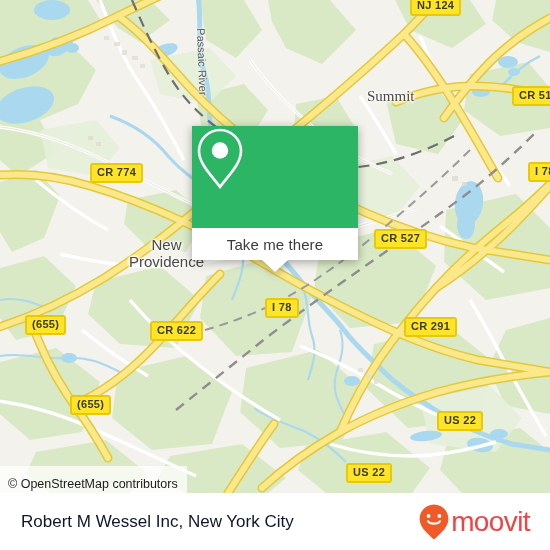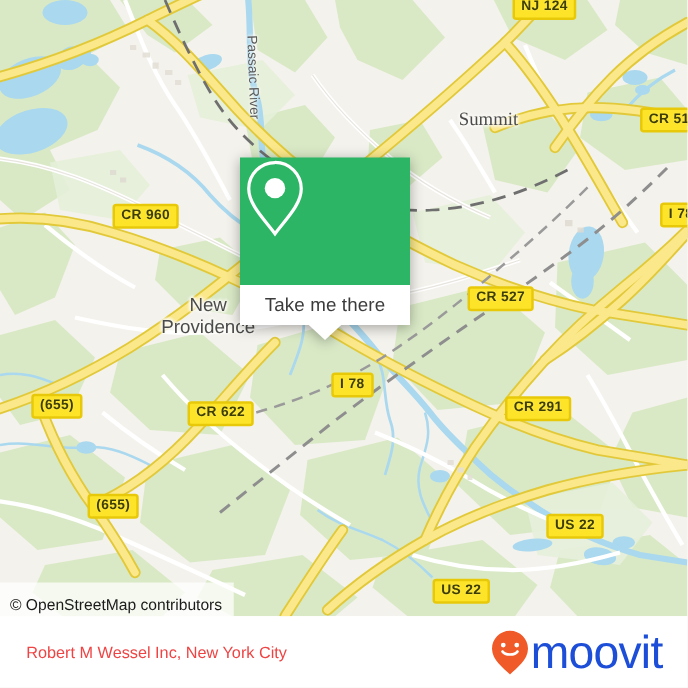--- a/index.html
+++ b/index.html
@@ -56,21 +56,21 @@
     white-space:nowrap;
     transform-origin:0 0;
     text-shadow:0 0 3px #fbfaf6, 0 0 3px #fbfaf6;
     font-family:"Liberation Sans", sans-serif;
   }
 
   
   #popup{
     position:absolute;
     left:192px; top:126px;
-    width:136px; height:134px;
+    width:166px; height:134px;
     filter:drop-shadow(0 2px 5px rgba(0,0,0,.33));
   }
   #popup-green{
     width:100%; height:102px;
     background:#2bb564;
     display:flex; align-items:center; justify-content:center;
   }
   #popup-white{
     position:relative;
     width:100%; height:32px;
@@ -110,32 +110,32 @@
 
   
   #footer{
     position:absolute;
     left:0; top:493px; width:550px; height:57px;
     background:#ffffff;
     display:flex; align-items:center;
     padding:0 20px 0 21px;
   }
   #footer-title{
-    color:#ef4444;
-    font-size:13px;
+    color:#0f172a;
+    font-size:17px;
     white-space:nowrap;
     font-family:"Liberation Sans", sans-serif;
   }
   #brand{
     margin-left:auto;
     display:flex; align-items:center; gap:1px;
   }
   #brand-word{
-    color:#1d4ed8;
-    font-size:37px;
+    color:#ef4444;
+    font-size:28px;
     line-height:31px;
     letter-spacing:-.6px;
     font-family:"Liberation Sans", sans-serif;
   }
 </style>
 </head>
 <body>
 
 <div id="root">
 
@@ -329,21 +329,21 @@
 
     <div class="place two-line" style="left:100px; top:236px;margin-left:29px;">
       <div>New</div>
       <div>Providence</div>
     </div>
 
     <div class="river-label" style="left:207px; top:28px; transform:rotate(88deg);">Passaic River</div>
 
     <div class="shield" style="left:410px; top:-4px;">NJ 124</div>
     <div class="shield" style="left:512px; top:86px;">CR 512</div>
-    <div class="shield" style="left:90px;  top:163px;">CR 960</div>
+    <div class="shield" style="left:90px;  top:163px;">CR 774</div>
     <div class="shield" style="left:528px; top:162px;">I 78</div>
     <div class="shield" style="left:374px; top:189px;margin-top:40px;">CR 527</div>
     <div class="shield" style="left:265px; top:298px;">I 78</div>
     <div class="shield" style="left:150px; top:321px;">CR 622</div>
     <div class="shield" style="left:404px; top:317px;">CR 291</div>
     <div class="shield" style="left:25px; top:315px;">(655)</div>
     <div class="shield" style="left:70px; top:395px;">(655)</div>
     <div class="shield" style="left:437px; top:411px;">US 22</div>
     <div class="shield" style="left:346px; top:463px;">US 22</div>
 

